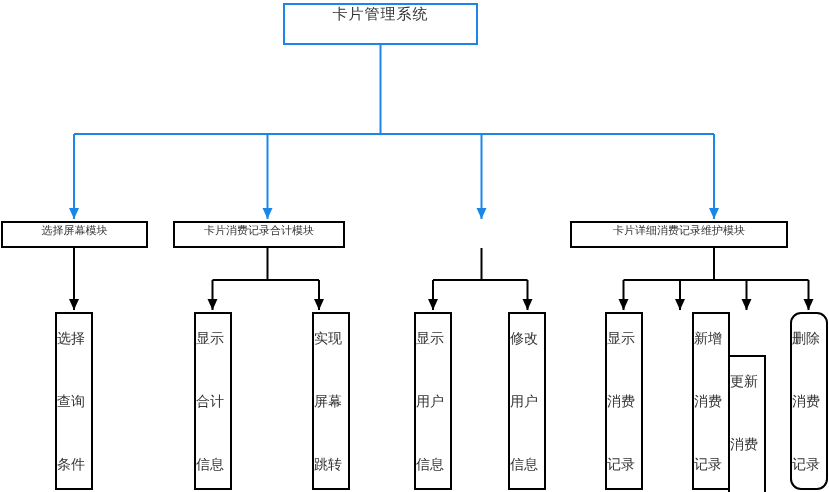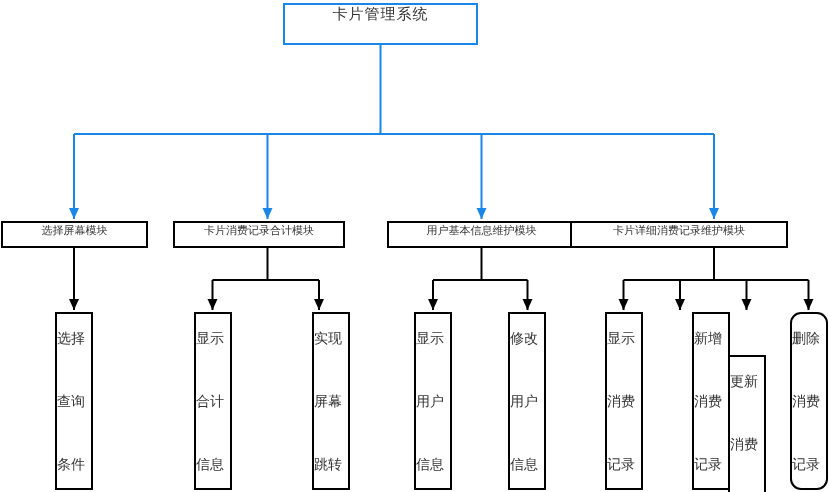--- a/index.html
+++ b/index.html
@@ -114,23 +114,20 @@
   <div class="node root-node">
     <span>卡片管理系统</span>
   </div>
 
   <div class="node module-node m1">
     <span>选择屏幕模块</span>
   </div>
   <div class="node module-node m2">
     <span>卡片消费记录合计模块</span>
   </div>
-  <div class="node module-node m3">
-    <span>用户基本信息维护模块</span>
-  </div>
   <div class="node module-node m4">
     <span>卡片详细消费记录维护模块</span>
   </div>
 
   <div class="node leaf-node l1">
     <span>选择</span>
     <span>查询</span>
     <span>条件</span>
   </div>
 

